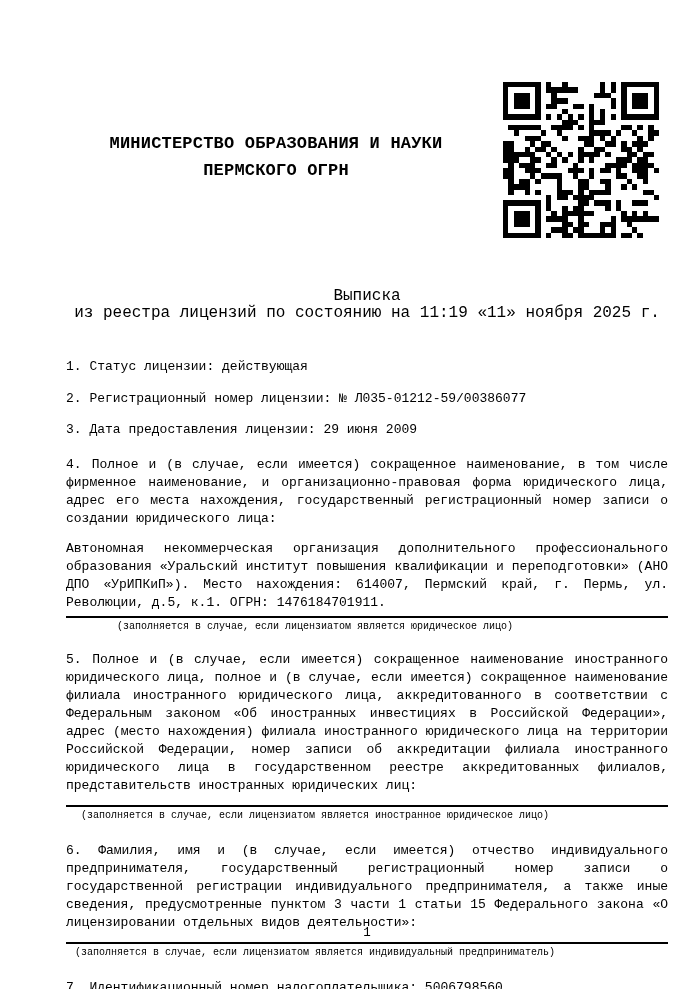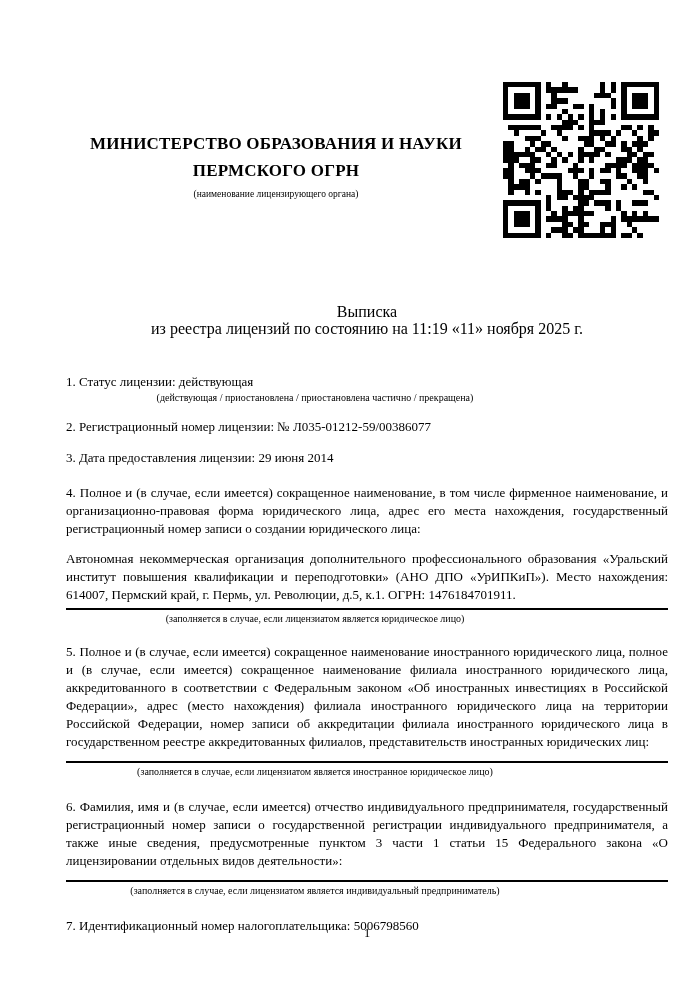--- a/index.html
+++ b/index.html
@@ -4,21 +4,21 @@
 <style>
   * { margin:0; padding:0; box-sizing:border-box; }
   html,body { background:#ffffff; }
   body {
     width:700px; height:989px;
     font-family:"Liberation Serif","DejaVu Serif",serif;
     color:#000;
     position:relative;
     overflow:hidden;
   }
-  .page { position:relative; width:700px; height:855px; background:#fff; }
+  .page { position:relative; width:700px; height:855px; background:#fff;font-family:Liberation Mono, monospace; }
 
   
   .header { position:relative; padding-top:130px; }
   .ministry { margin-left:66px; width:420px; text-align:center; }
   .ministry-name { font-weight:bold; font-size:17px; line-height:27px; letter-spacing:.2px; }
   .ministry-caption { font-size:9.5px; margin-top:5px; }
 
   .qr-box { position:absolute; top:82px; left:503px; width:156px; height:156px; }
   .qr-box svg { display:block; width:156px; height:156px; }
 
@@ -46,21 +46,20 @@
 <body>
 
 <div class="page">
 
   <div class="header">
     <div class="ministry">
       <div class="ministry-name">
         <div>МИНИСТЕРСТВО ОБРАЗОВАНИЯ И НАУКИ</div>
         <div>ПЕРМСКОГО ОГРН</div>
       </div>
-      <div class="ministry-caption">(наименование лицензирующего органа)</div>
     </div>
     <div class="qr-box">
       <svg id="qr-svg" xmlns="http://www.w3.org/2000/svg" viewBox="0 0 29 29" shape-rendering="crispEdges" aria-hidden="true">
           <rect x="0" y="0" width="1" height="1" fill="#000000"></rect>
           <rect x="1" y="0" width="1" height="1" fill="#000000"></rect>
           <rect x="2" y="0" width="1" height="1" fill="#000000"></rect>
           <rect x="3" y="0" width="1" height="1" fill="#000000"></rect>
           <rect x="4" y="0" width="1" height="1" fill="#000000"></rect>
           <rect x="5" y="0" width="1" height="1" fill="#000000"></rect>
           <rect x="6" y="0" width="1" height="1" fill="#000000"></rect>
@@ -453,29 +452,28 @@
 
   <div class="doc-title">
     <div>Выписка</div>
     <div>из реестра лицензий по состоянию на 11:19 «11» ноября 2025 г.</div>
   </div>
 
   <div class="content">
 
     <div class="item">
       <p>1. Статус лицензии: действующая</p>
-      <div class="small-caption">(действующая / приостановлена / приостановлена частично / прекращена)</div>
     </div>
 
     <div class="item mb13">
       <p>2. Регистрационный номер лицензии: № Л035-01212-59/00386077</p>
     </div>
 
     <div class="item mb17">
-      <p>3. Дата предоставления лицензии: 29 июня 2014</p>
+      <p>3. Дата предоставления лицензии: 29 июня 2009</p>
     </div>
 
     <div class="item mb18">
       <p class="just">4. Полное и (в случае, если имеется) сокращенное наименование, в том числе фирменное наименование, и организационно-правовая форма юридического лица, адрес его места нахождения, государственный регистрационный номер записи о создании юридического лица:</p>
       <p class="just">Автономная некоммерческая организация дополнительного профессионального образования «Уральский институт повышения квалификации и переподготовки» (АНО ДПО «УрИПКиП»). Место нахождения: 614007, Пермский край, г. Пермь, ул. Революции, д.5, к.1. ОГРН: 1476184701911.</p>
       <hr class="fill-rule">
       <div class="small-caption">(заполняется в случае, если лицензиатом является юридическое лицо)</div>
     </div>
 
     <div class="item mb20">

